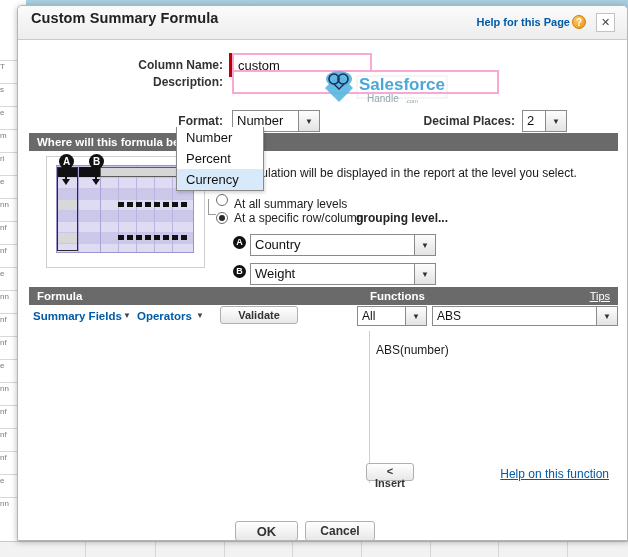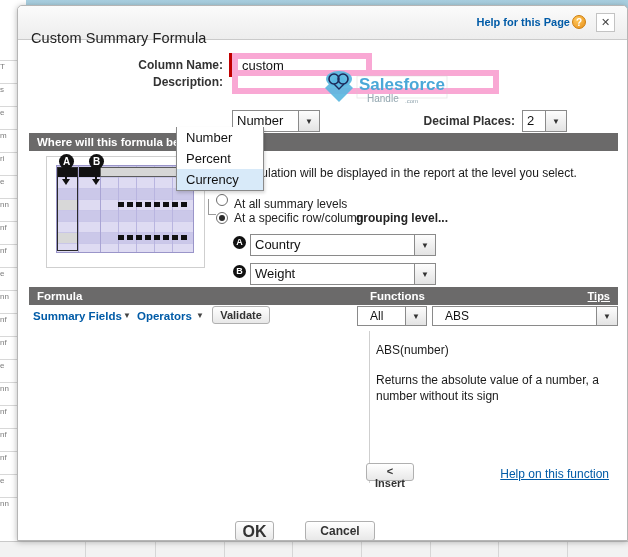--- a/index.html
+++ b/index.html
@@ -82,23 +82,23 @@
   #titlebar {
     position: relative;
     height: 33px;
     background: linear-gradient(#fbfbfb, #ededed);
     border-bottom: 1px solid #cacaca;
     border-radius: 4px 4px 0 0;
   }
   #title-text {
     position: absolute;
     left: 13px;
-    top: 24px;
+    top: 4px;
     font-size: 14.5px;
-    font-weight: normal;
+    font-weight: bold;
     color: #222222;
     letter-spacing: 0.1px;
   }
   #help-link {
     position: absolute;
     right: 57px;
     top: 10px;
     font-size: 11px;
     color: #015ba7;
     text-decoration: none;
@@ -145,21 +145,21 @@
   .form-label {
     position: absolute;
     text-align: right;
     font-size: 12px;
     font-weight: bold;
     color: #333333;
     top: 5px;
   }
   .text-input {
     position: absolute;
-    border: 6px solid #f9a8d4;
+    border: 2px solid #f9a8d4;
     background: #ffffff;
     box-sizing: border-box;
     font-family: "Liberation Sans", sans-serif;
     font-size: 13px;
     color: #111111;
     padding: 1px 4px;
     outline: none;
   }
   .req-bar {
     position: absolute;
@@ -188,21 +188,21 @@
   .sel .sel-arrow {
     width: 20px;
     border-left: 1px solid #8a8a8a;
     background: linear-gradient(#fdfdfd, #e3e3e3);
     display: flex;
     align-items: center;
     justify-content: center;
     color: #333333;
     font-size: 8px;
   }
-  .sel.small .sel-val { font-size: 12px; margin-left: 8px; }
+  .sel.small .sel-val { font-size: 12px; }
 
   
   #format-dropdown {
     position: absolute;
     left: 176px;
     top: 127px;
     width: 88px;
     background: #ffffff;
     border: 1px solid #8a8a8a;
     border-top: none;
@@ -233,21 +233,21 @@
     box-sizing: border-box;
   }
   .section-bar .sb-label { padding-left: 8px; }
   .section-bar .sb-right {
     position: absolute;
     right: 8px;
     top: 0;
     color: #ffffff;
     text-decoration: underline;
     font-size: 11px;
-    font-weight: bold;
+    font-weight: normal;
     margin-left: 39px;
   }
 
   
   #grid-panel {
     position: absolute;
     left: 28px;
     top: 150px;
     width: 159px;
     height: 112px;
@@ -475,20 +475,21 @@
     <div class="req-bar" style="left:171px; top:0px; height:24px"></div>
     <input class="text-input" style="left: 174px; top: 0px; width: 140px; height: 24px;" value="custom">
   </div>
 
   <div class="form-row" style="top:64px">
     <div class="form-label" style="left:40px; width:125px">Description:</div>
     <input class="text-input" style="left: 174px; top: 0px; width: 267px; height: 24px;" value="">
   </div>
 
   <div class="form-row" style="top:100px">
+    <div class="form-label" style="left:40px; width:125px; top:8px">Format:</div>
     <div class="sel" style="left:174px; top:4px; width:88px">
       <div class="sel-val">Number</div>
       <div class="sel-arrow">▼</div>
     </div>
 
     <div class="form-label" style="left:317px; width:140px; top:8px">Decimal Places:</div>
     <div class="sel" style="left:464px; top:4px; width:45px">
       <div class="sel-val">2</div>
       <div class="sel-arrow">▼</div>
     </div>
@@ -588,44 +589,43 @@
   </div>
   <div class="section-bar" style="left:329px; top:281px; width:271px">
     <span class="sb-label" style="padding-left:23px">Functions</span>
     <a class="sb-right">Tips</a>
   </div>
 
   <a class="linkish" style="position:absolute; left:15px; top:304px">Summary Fields</a>
   <span class="tiny-arrow" style="position:absolute; left:105px; top:305px">▼</span>
   <a class="linkish" style="position:absolute; left:119px; top:304px">Operators</a>
   <span class="tiny-arrow" style="position:absolute; left:178px; top:305px">▼</span>
-  <button class="btn" style="position:absolute; left:194px; top:300px; width:58px; height:18px">Validate</button>
+  <button class="btn" style="position:absolute; left:202px; top:300px; width:78px; height:18px">Validate</button>
 
   <div class="sel small" style="left:339px; top:300px; width:70px; height:20px">
     <div class="sel-val">All</div>
     <div class="sel-arrow">▼</div>
   </div>
   <div class="sel small" style="left:414px; top:300px; width:186px; height:20px">
     <div class="sel-val">ABS</div>
     <div class="sel-arrow">▼</div>
   </div>
 
   <div id="divider-v"></div>
 
   <div id="fn-desc">
     <div>ABS(number)</div>
-    <div class="d2">Returns the absolute value of a number, a number without its sign</div>
   </div>
 
   <button class="btn" style="position:absolute; left:348px; top:457px; width:48px; height:18px">&lt; Insert</button>
   <a id="help-fn-link">Help on this function</a>
 
   <div id="footer-sep"></div>
 
-  <button class="btn" style="position:absolute; left:217px; top:515px; width:39px; height:20px; font-size:16px">OK</button>
+  <button class="btn" style="position:absolute; left:217px; top:515px; width:63px; height:20px; font-size:13px">OK</button>
   <button class="btn" style="position:absolute; left:287px; top:515px; width:70px; height:20px; font-size:12px">Cancel</button>
 
 </div>
 
 <div id="format-dropdown">
   <div class="dd-item">Number</div>
   <div class="dd-item">Percent</div>
   <div class="dd-item sel-item">Currency</div>
 </div>
 

